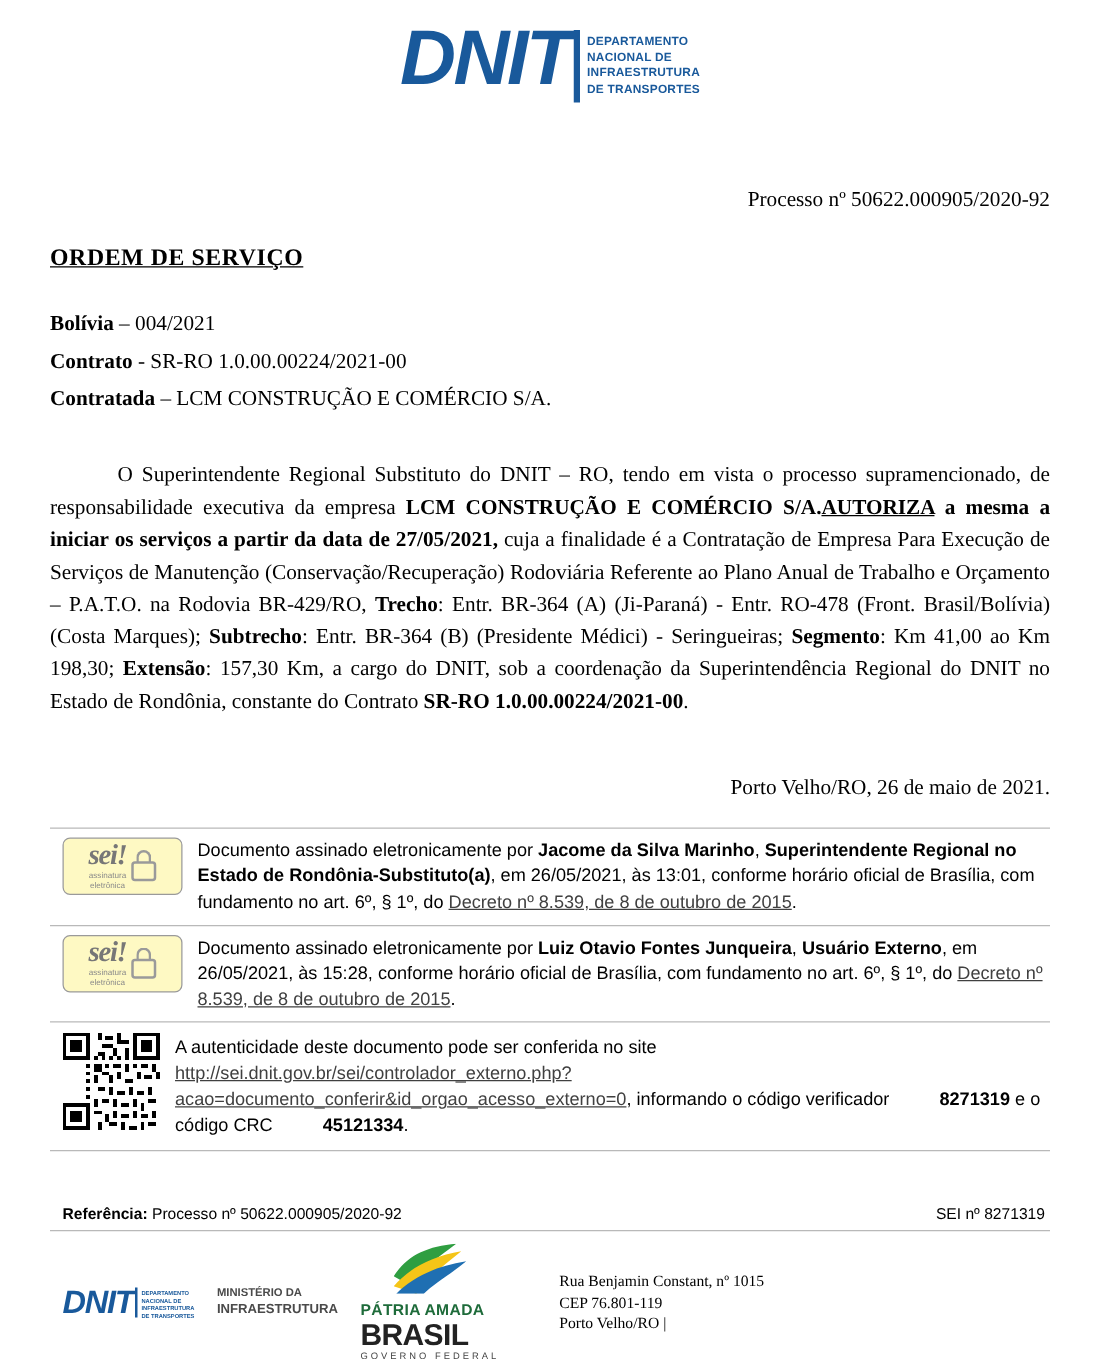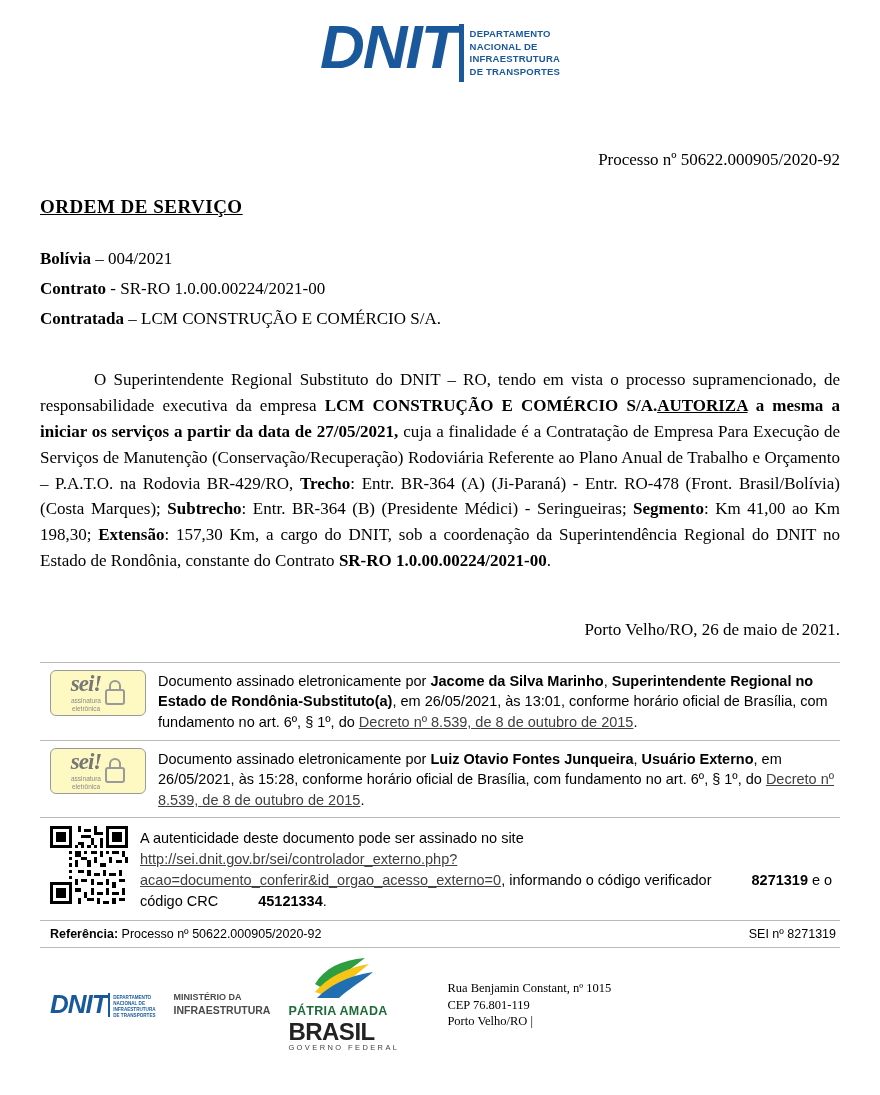--- a/index.html
+++ b/index.html
@@ -215,20 +215,21 @@
   .auth-text b { font-weight: bold; margin-left: 36px; }
 
   
   .ref-row {
     display: flex;
     justify-content: space-between;
     align-items: baseline;
     font-family: "Liberation Sans", sans-serif;
     font-size: 12.5px;
     padding: 6px 4px 6px 10px;
+    margin-top: 37px;
   }
   .ref-row b { font-weight: bold; }
 
   .footer-logos {
     display: flex;
     align-items: center;
     padding: 10px 6px 0 10px;
     gap: 18px;
   }
   .f-dnit {
@@ -467,21 +468,21 @@
             <rect x="20" y="21" width="2" height="1"></rect>
           <rect x="23" y="20" width="1" height="2"></rect>
           <rect x="9" y="23" width="1" height="2"></rect>
             <rect x="12" y="23" width="2" height="1"></rect>
           <rect x="15" y="23" width="1" height="2"></rect>
             <rect x="17" y="24" width="2" height="1"></rect>
           <rect x="20" y="23" width="1" height="2"></rect>
             <rect x="22" y="23" width="2" height="1"></rect>
         </g>
       </svg>
-      <div class="auth-text"><span>A autenticidade deste documento pode ser assinado no site </span><br><a class="lnk" href="#">http://sei.dnit.gov.br/sei/controlador_externo.php?</a><br><a class="lnk" href="#">acao=documento_conferir&amp;id_orgao_acesso_externo=0</a><span>, informando o código verificador </span><b>8271319</b><span> e o código CRC </span><b>45121334</b><span>.</span></div>
+      <div class="auth-text"><span>A autenticidade deste documento pode ser conferida no site </span><br><a class="lnk" href="#">http://sei.dnit.gov.br/sei/controlador_externo.php?</a><br><a class="lnk" href="#">acao=documento_conferir&amp;id_orgao_acesso_externo=0</a><span>, informando o código verificador </span><b>8271319</b><span> e o código CRC </span><b>45121334</b><span>.</span></div>
     </div>
 
     <hr class="hr">
 
     <div class="ref-row">
       <div><b>Referência:</b><span> Processo nº 50622.000905/2020-92</span></div>
       <div>SEI nº 8271319</div>
     </div>
 
     <hr class="hr">

